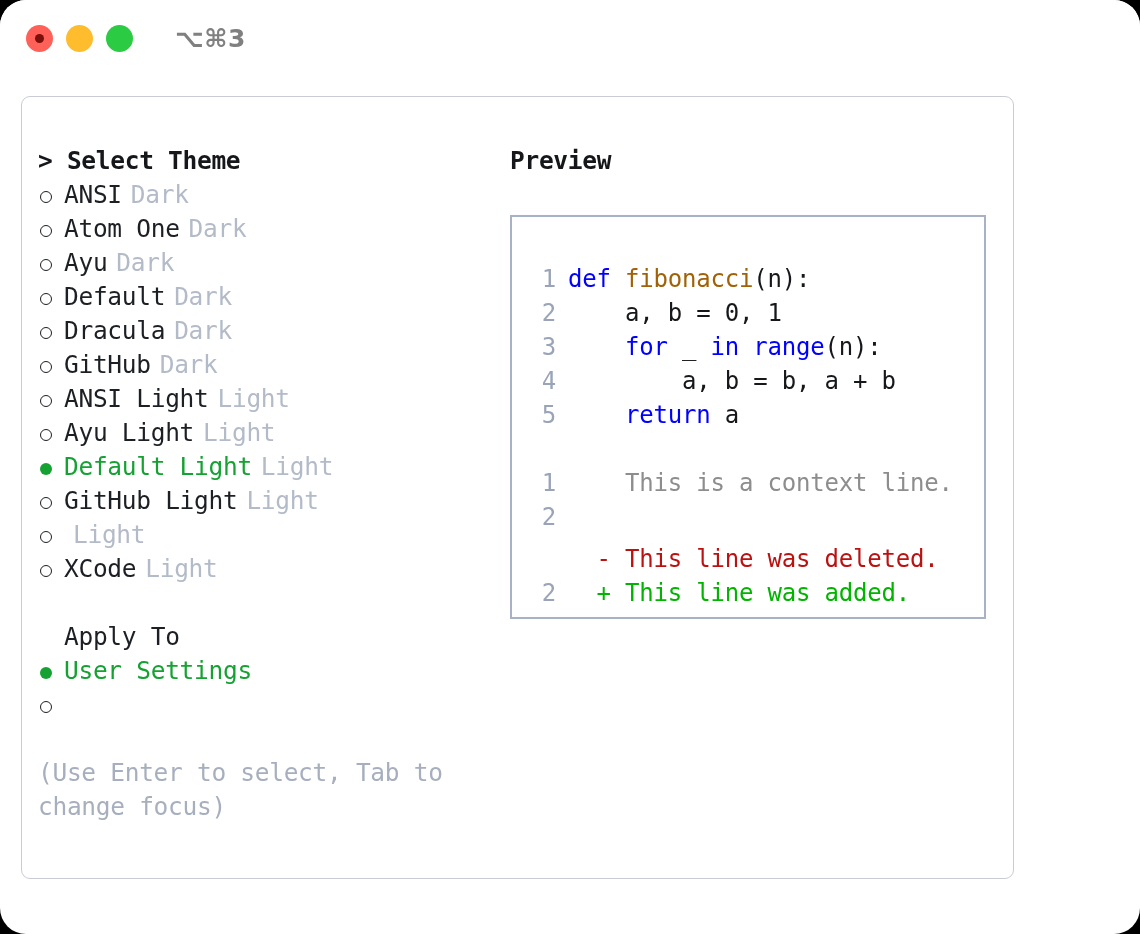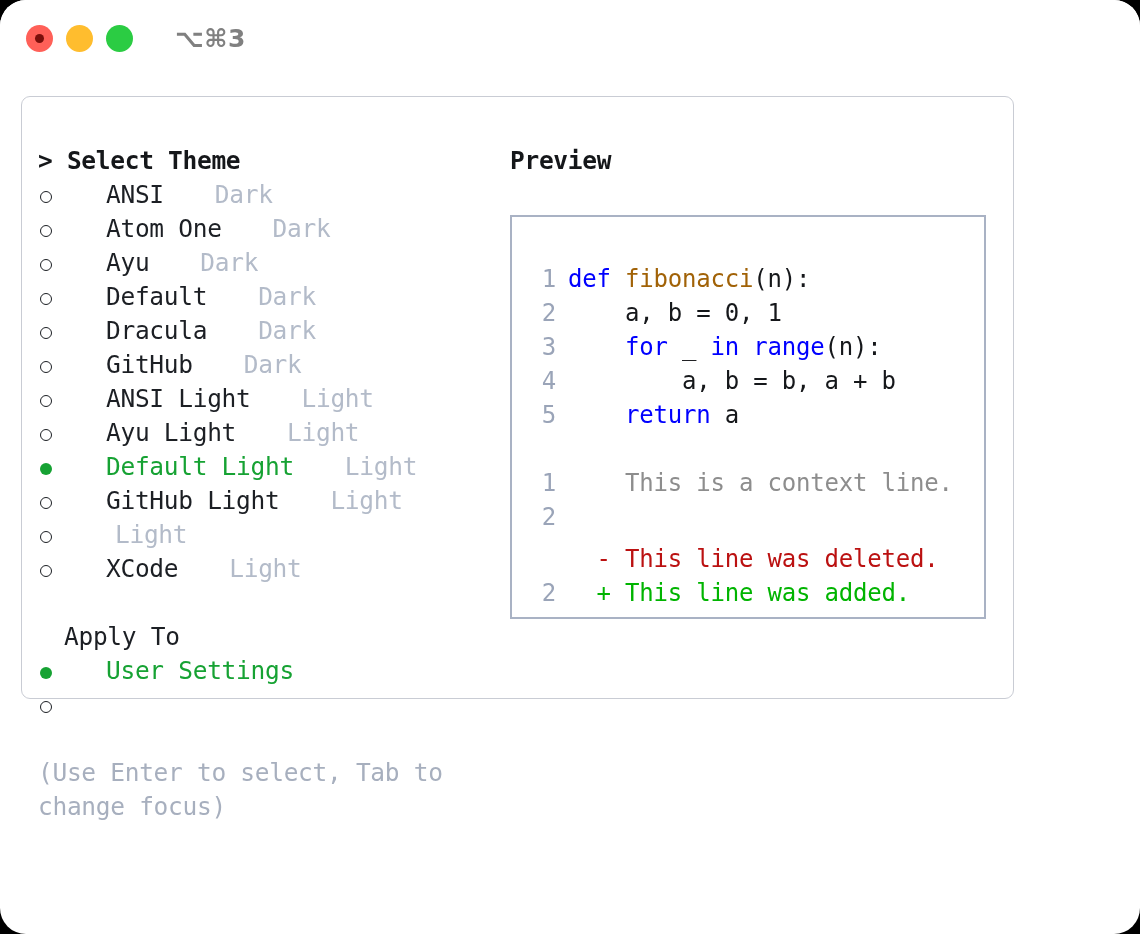--- a/index.html
+++ b/index.html
@@ -69,21 +69,21 @@
     letter-spacing: 0.5px;
     white-space: nowrap;
   }
 
   
   .panel {
     position: absolute;
     left: 21px;
     top: 96px;
     width: 993px;
-    height: 603px;
+    height: 783px;
     border: 1px solid #c9ccd4;
     border-radius: 9px;
     background: #ffffff;
   }
 
   .panel-inner {
     position: relative;
     width: 100%;
     height: 100%;
     display: flex;
@@ -110,21 +110,20 @@
     list-style: none;
   }
 
   .row {
     display: flex;
     align-items: center;
     line-height: 34px;
     font-size: 24.5px;
     white-space: pre;
     letter-spacing: -0.3px;
-    gap: 42px;
   }
 
   .marker {
     display: inline-block;
     width: 26px;
     flex: 0 0 26px;
     position: relative;
     height: 34px;
   }
   .marker .dot {

